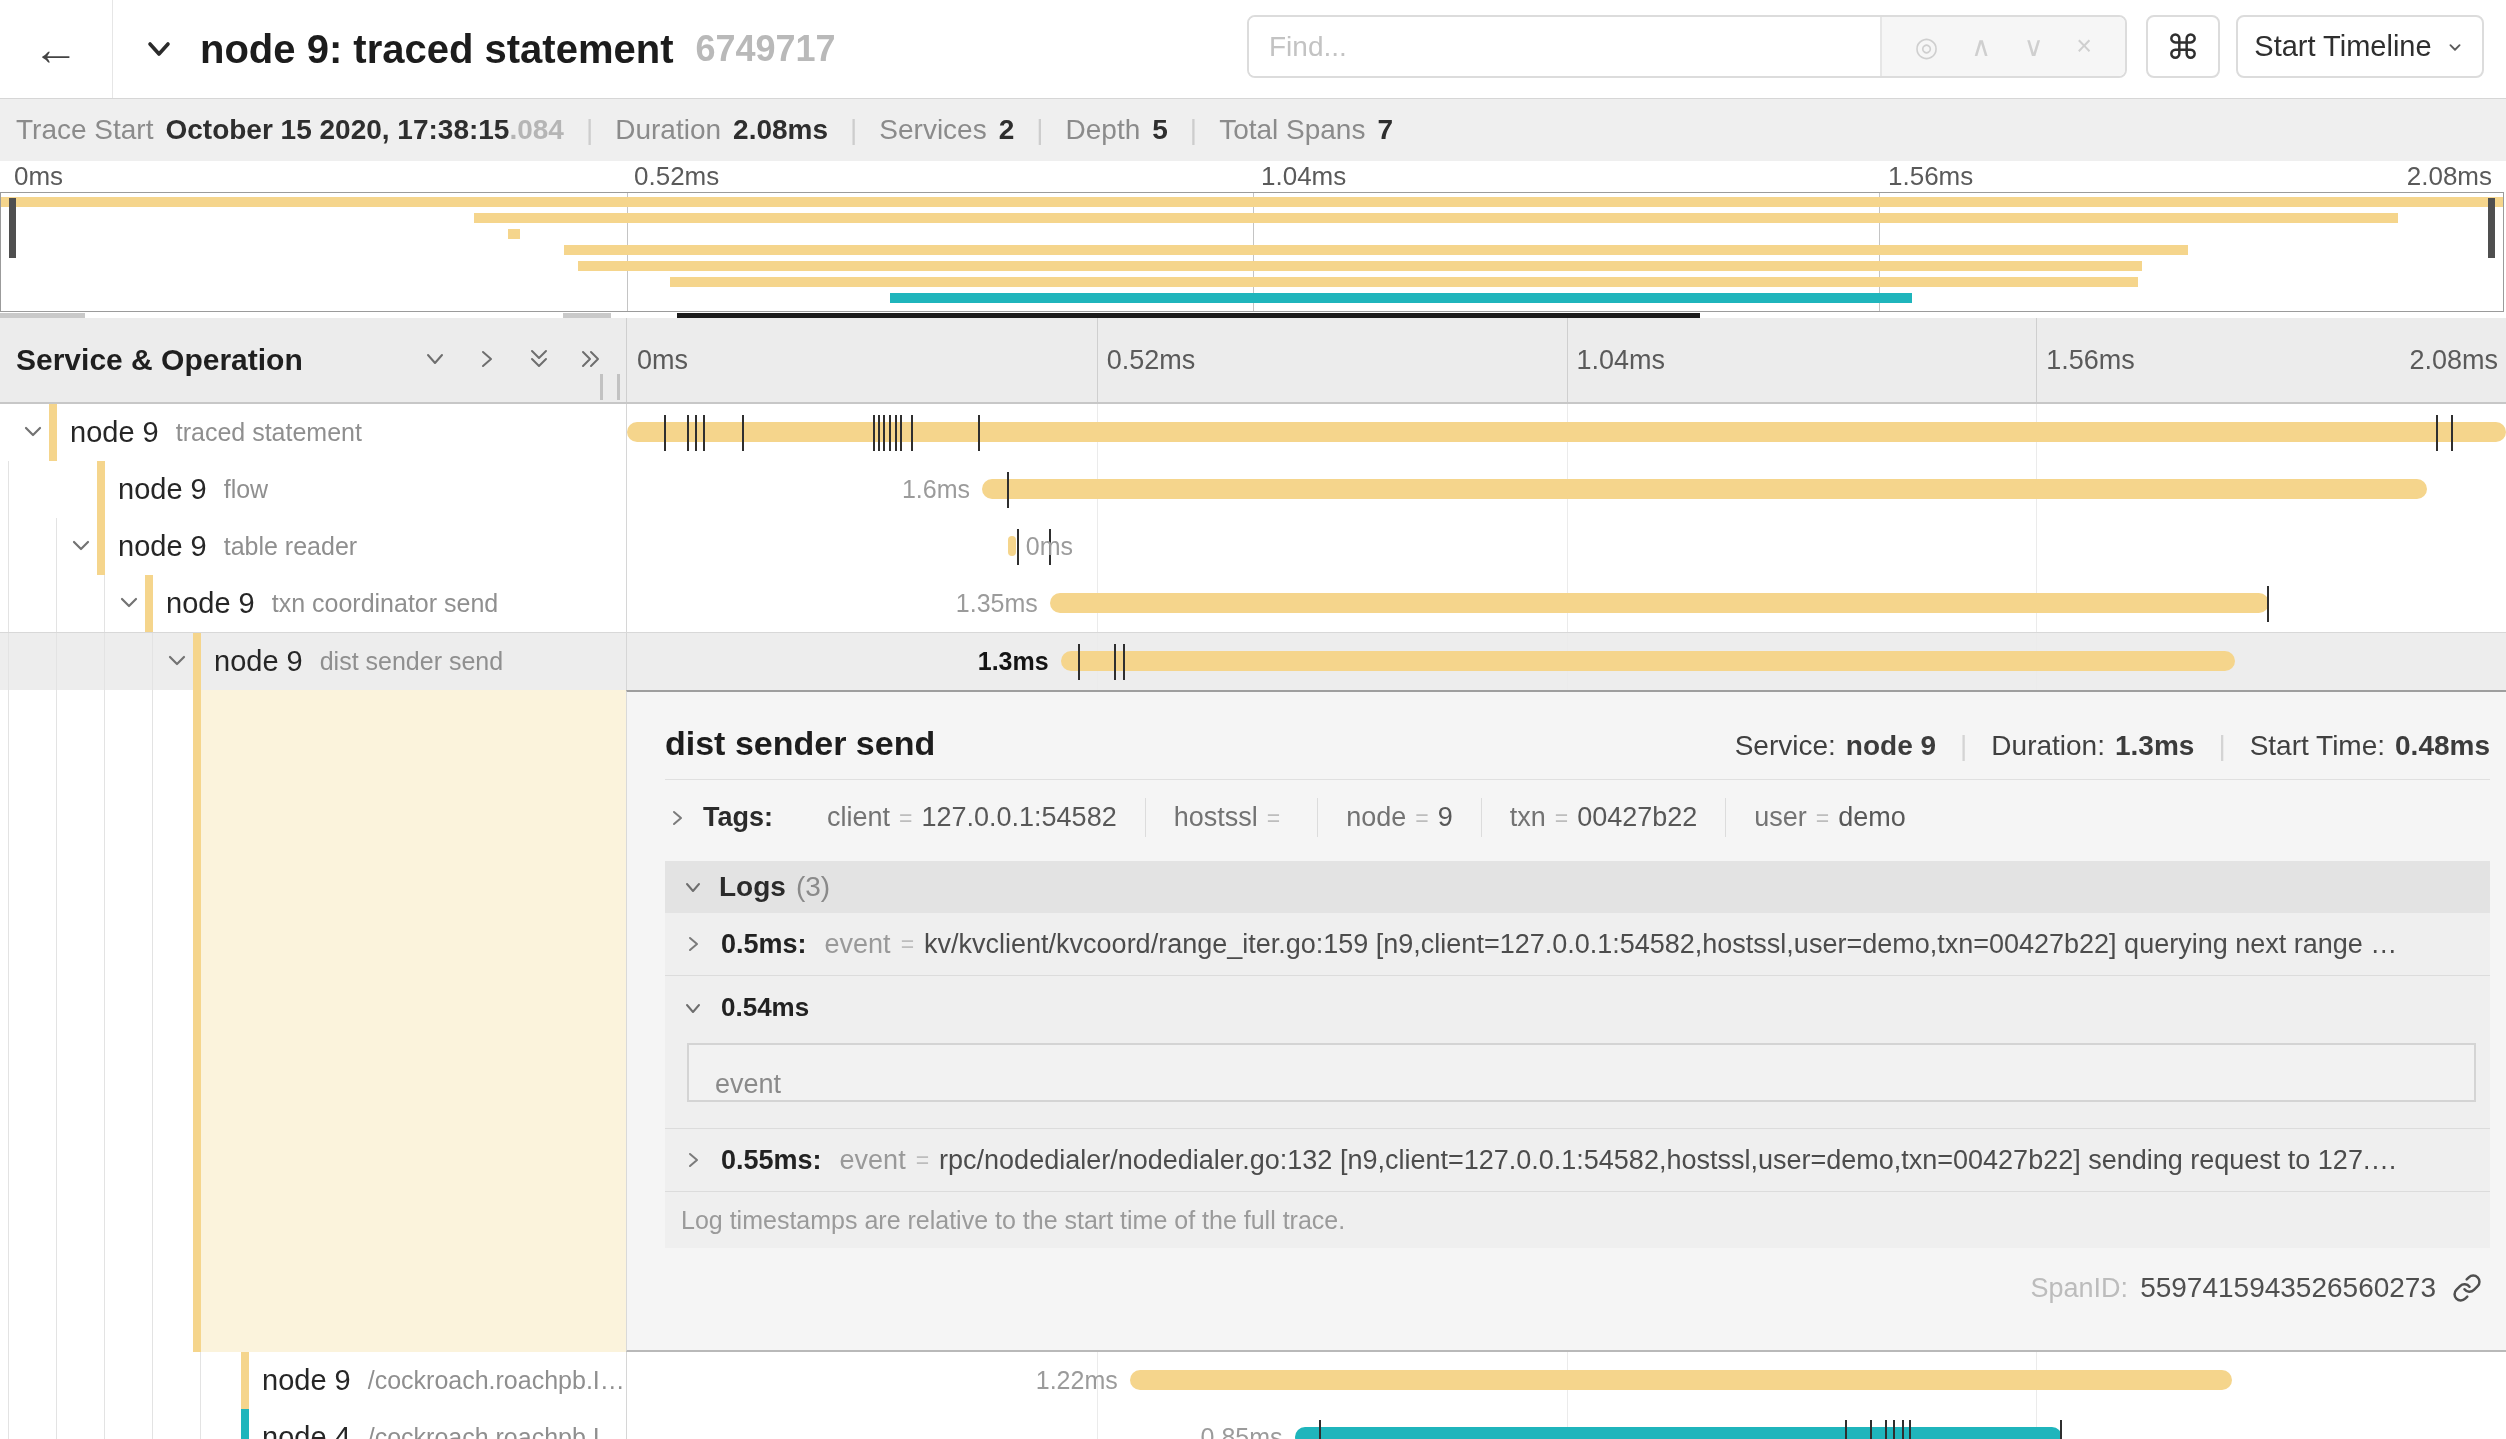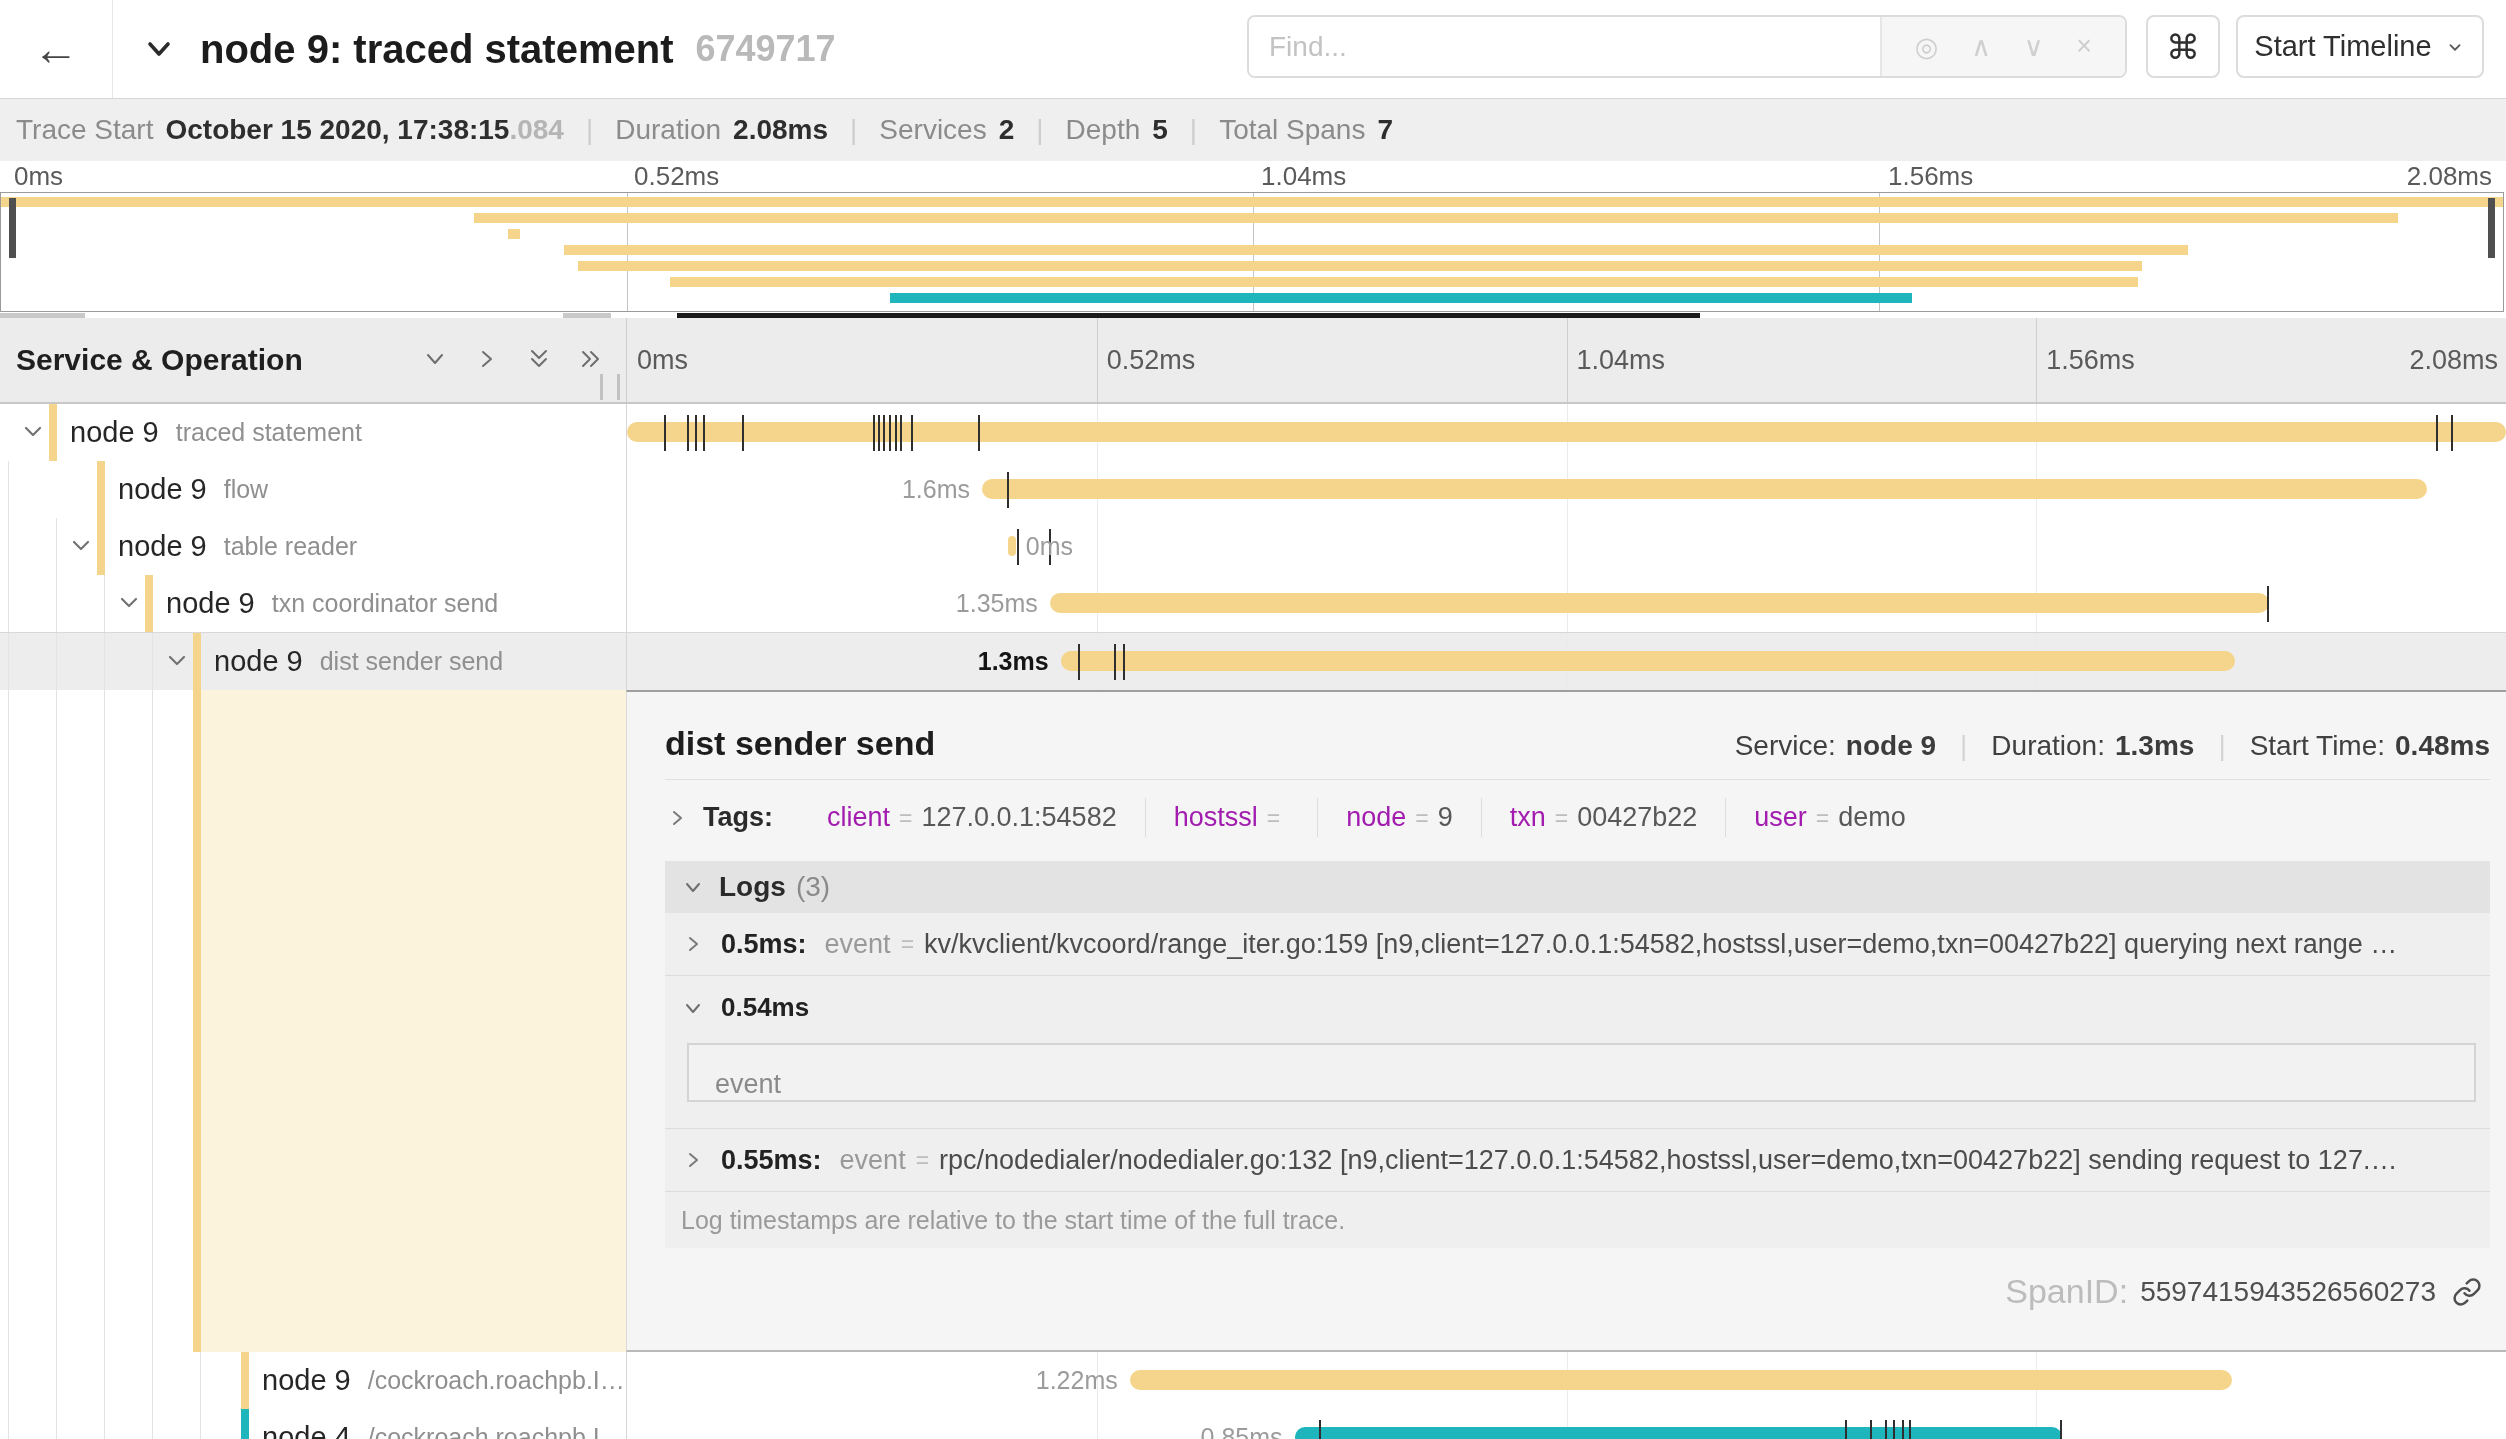--- a/index.html
+++ b/index.html
@@ -78,42 +78,42 @@
   .dt-meta{display:flex;align-items:baseline;font-size:28px;white-space:nowrap;}
   .dt-meta .mlbl{color:#404040;margin-right:10px;}
   .dt-meta .mval{color:#3c3c3c;font-weight:bold;}
   .dt-meta .sep{color:#d4d4d4;margin:0 24px;}
   .dt-divider{margin-top:16px;border-bottom:1px solid #e0e0e0;}
   .tags-row{margin-top:18px;display:flex;align-items:center;font-size:27px;white-space:nowrap;}
   .tags-label{font-weight:bold;color:#2b2b2b;margin:0 26px 0 14px;}
   .tag-item{display:flex;align-items:baseline;padding:4px 28px;}
   .tag-item:not(:last-child){border-right:1px solid #dcdcdc;}
   .tag-item:first-of-type{padding-left:0;}
-  .tag-key{color:#a21caf;}
+  .tag-key{color:#737373;}
   .tag-eq{color:#bdbdbd;margin:0 9px;font-size:23px;}
   .tag-val{color:#585858;}
   .logs{margin-top:24px;background:#efefef;}
   .logs-header{background:#e3e3e3;height:52px;display:flex;align-items:center;padding-left:16px;font-size:28px;cursor:pointer;}
   .logs-header .lh-label{font-weight:bold;color:#2b2b2b;margin-left:14px;}
   .logs-header .lh-count{color:#8a8a8a;margin-left:10px;}
   .log-row{display:flex;align-items:center;height:62px;padding-left:16px;font-size:27px;cursor:pointer;}
   .log-row + .log-row-x, .log-row-x + .log-row, .log-row + .log-row{border-top:1px solid #dcdcdc;}
   .log-row-x{padding:16px 0 26px 16px;border-top:1px solid #dcdcdc;}
   .lr-time{font-weight:bold;color:#222;margin:0 18px 0 16px;}
   .lr-key{color:#999;}
   .lr-eq{color:#bdbdbd;margin:0 10px;font-size:23px;}
   .lr-val{color:#4c4c4c;flex:1;min-width:0;overflow:hidden;text-overflow:ellipsis;white-space:nowrap;padding-right:8px;}
   .lrx-head{display:flex;align-items:center;font-size:26px;}
   .kv-table{margin:20px 14px 0 6px;border:2px solid #d4d4d4;background:#f2f2f2;display:flex;}
   .kv-key{width:230px;padding:24px 0 0 26px;color:#8a8a8a;font-size:27px;flex-shrink:0;}
   .kv-val{padding:22px 24px 22px 40px;font-family:"Liberation Mono","DejaVu Sans Mono",monospace;
           font-size:26px;line-height:40px;color:#0e7d83;width:1426px;word-break:break-all;}
   .logs-footer{height:56px;display:flex;align-items:center;padding-left:16px;font-size:25px;color:#9a9a9a;border-top:1px solid #dcdcdc;}
   .spanid-row{margin-top:24px;display:flex;justify-content:flex-end;align-items:center;padding-right:8px;}
-  .spanid-label{color:#bcbcbc;font-size:34px;margin-right:12px;}
+  .spanid-label{color:#bcbcbc;font-size:27px;margin-right:12px;}
   .spanid-val{color:#4f4f4f;font-size:28px;}
   .spanid-link{margin-left:16px;display:flex;cursor:pointer;color:#4f4f4f;}
 </style>
 </head>
 <body>
 
 <div class="app">
 
   <div class="topbar">
     <div class="back-btn">

